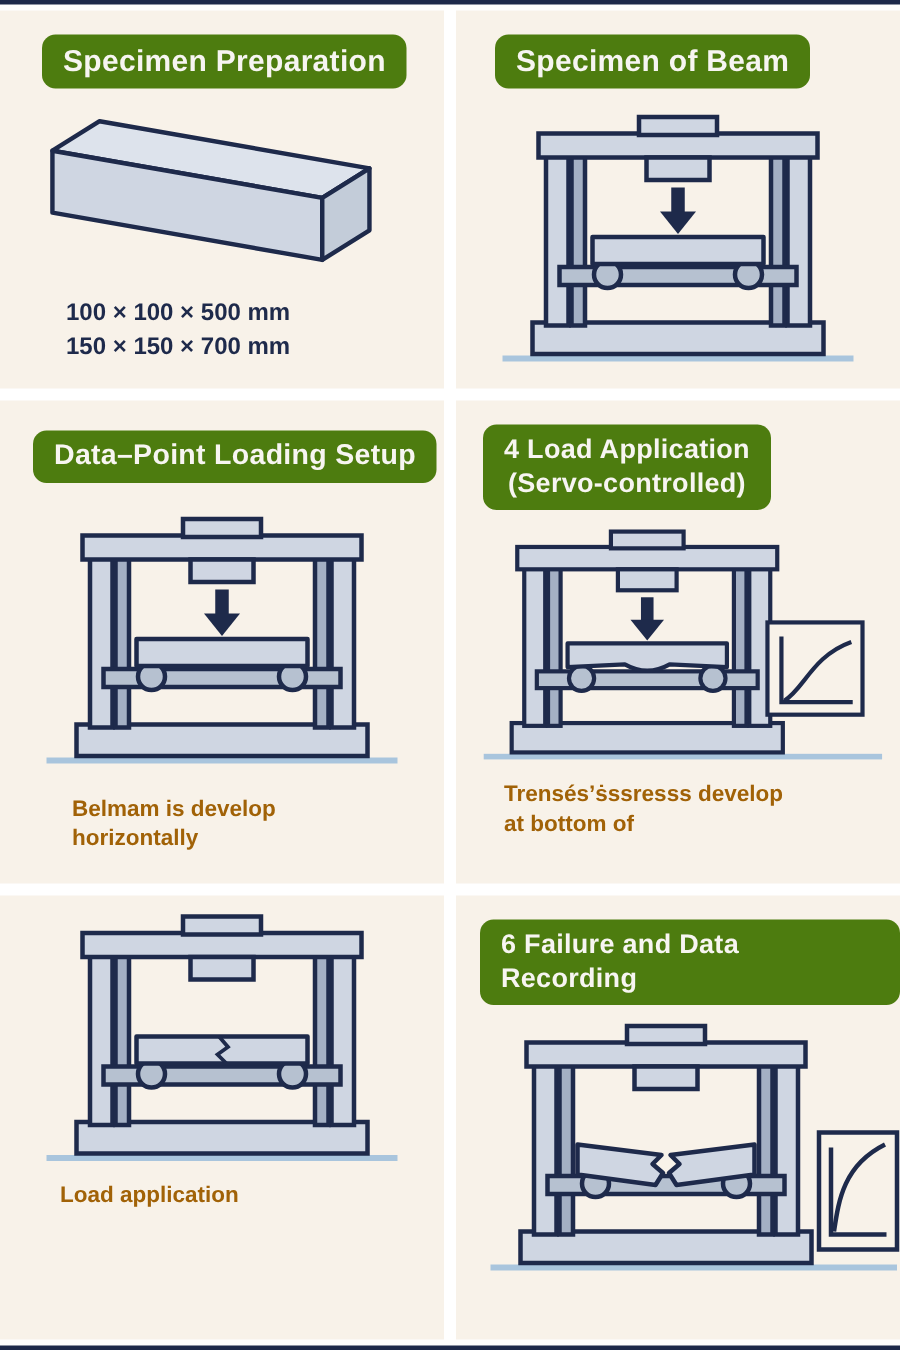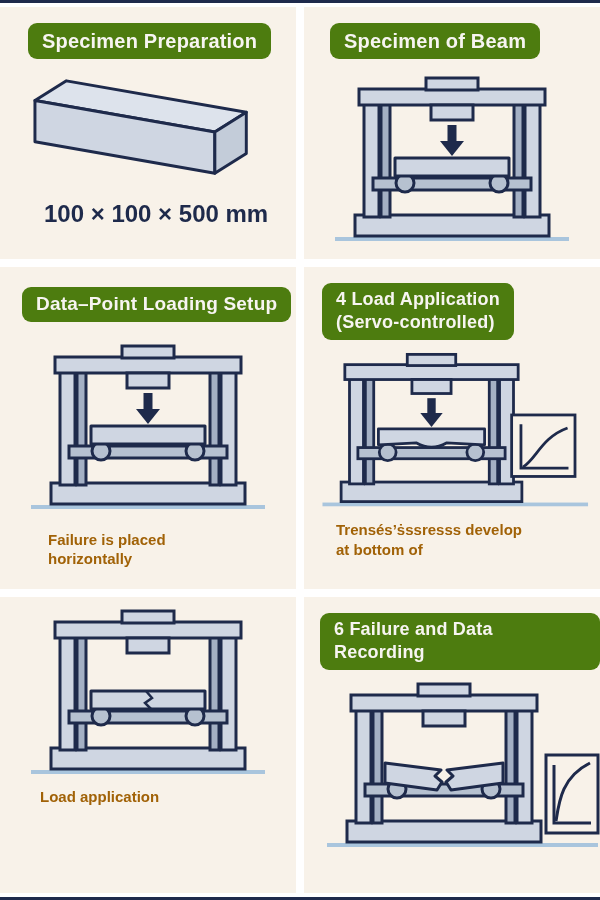--- a/index.html
+++ b/index.html
@@ -15,41 +15,41 @@
     display:grid;grid-template-columns:296px 296px;grid-template-rows:252px 322px 296px;
     gap:8px;
   }
   .panel{background:#f8f2e9;position:relative;overflow:hidden;}
   .pill{
     display:inline-block;background:#4d7c0f;color:#f7f5f1;
     border-radius:9px;padding:5px 14px;font-weight:700;line-height:1.3;
     font-size:19px;letter-spacing:0.2px;
   }
   .pill span{display:block;}
-  .pill.center{}
+  .pill.center{text-align:center;}
   .p1 .pill{margin:16px 0 0 28px;font-size:20px;}
   .p2 .pill{margin:16px 0 0 26px;font-size:20px;}
   .p3 .pill{margin:20px 0 0 22px;font-size:19px;}
   .p4 .pill{margin:16px 0 0 18px;font-size:18px;}
   .p5 .pill{margin:16px 0 0 24px;font-size:19px;}
   .p6 .pill{margin:16px 0 0 16px;font-size:18px;}
   .illus{display:block;width:296px;}
   .illus-1{height:116px;margin-top:12px;}
   .illus-2{height:192px;margin-top:2px;}
   .illus-3{height:198px;margin-top:4px;}
   .illus-4{height:164px;margin-top:6px;}
   .illus-5{height:178px;margin-top:4px;}
   .illus-6{height:178px;margin-top:4px;}
   .caption{font-weight:700;color:#a16207;font-size:15px;line-height:1.32;}
   .caption span{display:block;}
   .p3 .caption{margin:6px 0 0 48px;}
   .p4 .caption{margin:10px 0 0 32px;}
   .p5 .caption{margin:8px 0 11px 40px;}
   .p6 .caption{margin:8px 0 0 40px;}
-  .dims{font-weight:700;color:#1e2a4b;font-size:24px;line-height:1.45;margin:10px 0 0 44px;}
+  .dims{font-weight:700;color:#1e2a4b;font-size:16px;line-height:1.45;margin:10px 0 0 44px;}
   .dims span{display:block;}
 </style>
 </head>
 <body>
 
 <div class="page">
   <div class="edge-bar top"></div>
   <div class="edge-bar bottom"></div>
 
   <div class="grid">
@@ -60,20 +60,21 @@
       </div>
       <svg class="illus illus-1" viewBox="0 0 296 118" preserveAspectRatio="xMidYMid meet">
           <g>
             <path d="M65,10 L248,42 L216,62 L33,30 Z" fill="#dde3ec" stroke="#1e2a4b" stroke-width="3" stroke-linejoin="round"></path>
             <path d="M33,30 L216,62 L216,104 L33,72 Z" fill="#cfd6e2" stroke="#1e2a4b" stroke-width="3" stroke-linejoin="round"></path>
             <path d="M216,62 L248,42 L248,84 L216,104 Z" fill="#c3ccd9" stroke="#1e2a4b" stroke-width="3" stroke-linejoin="round"></path>
           </g>
         </svg>
       <div class="dims">
         <span>100 × 100 × 500 mm</span>
+        <span>150 × 150 × 700 mm</span>
       </div>
     </div>
 
     <div class="panel p2">
       <div class="pill">
         <span>Specimen of Beam</span>
       </div>
       <svg class="illus illus-2" viewBox="0 0 296 176" preserveAspectRatio="xMidYMid meet">
           <g>
             <rect x="31" y="168" width="234" height="4" fill="#a9c5dd"></rect>
@@ -116,21 +117,21 @@
             <rect x="55" y="20" width="186" height="16" fill="#cfd6e2" stroke="#1e2a4b" stroke-width="3"></rect>
             <rect x="122" y="9" width="52" height="12" fill="#cfd6e2" stroke="#1e2a4b" stroke-width="3"></rect>
             <rect x="127" y="36" width="42" height="15" fill="#cfd6e2" stroke="#1e2a4b" stroke-width="3"></rect>
             <g>
               <rect x="143.5" y="56" width="9" height="17" fill="#1e2a4b"></rect>
               <polygon points="136,72 160,72 148,87" fill="#1e2a4b"></polygon>
             </g>
           </g>
         </svg>
       <div class="caption">
-        <span>Failure is placed</span>
+        <span>Belmam is develop</span>
         <span>horizontally</span>
       </div>
     </div>
 
     <div class="panel p4">
       <div class="pill center">
         <span>4  Load Application</span>
         <span>(Servo-controlled)</span>
       </div>
       <svg class="illus illus-4" viewBox="0 0 296 176" preserveAspectRatio="xMidYMid meet">

